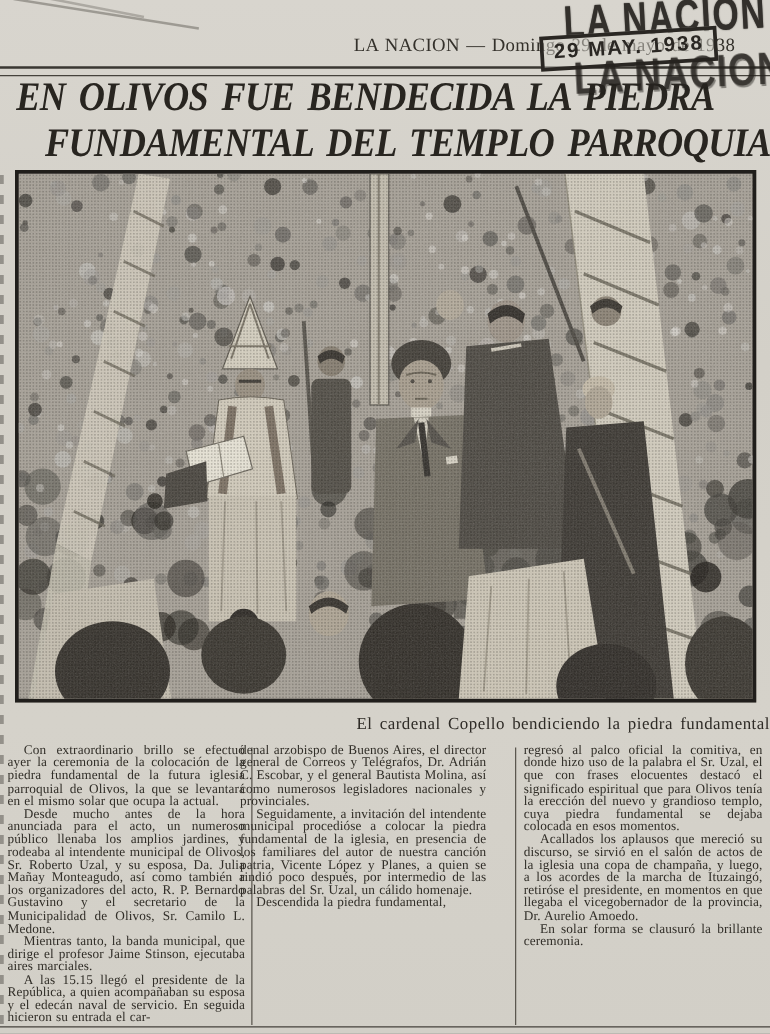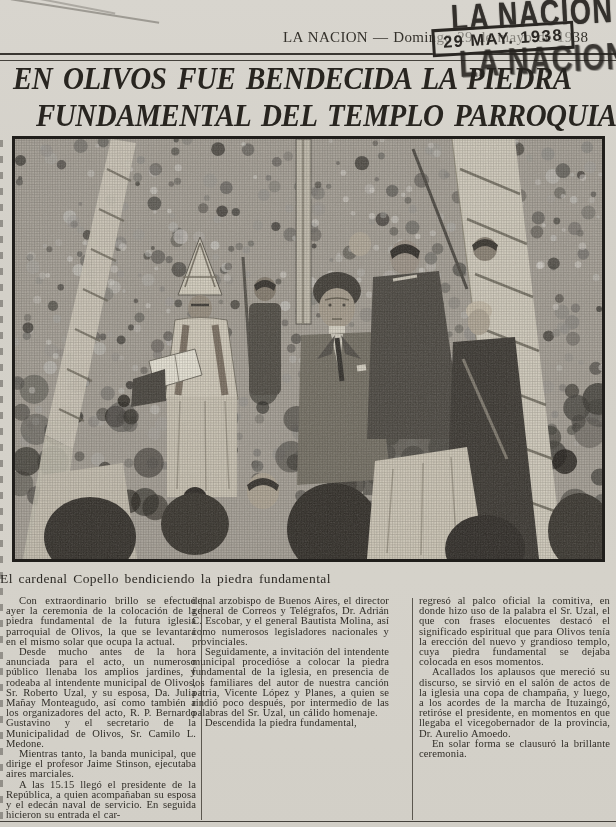--- a/index.html
+++ b/index.html
@@ -34,21 +34,21 @@
   .hl1{padding-left:13px;}
   .hl2{padding-left:36px;}
   
   .photo-frame{position:absolute;left:12px;top:136px;margin:0;width:587px;height:420px;
         border:3px solid #201e1b;background:#a9a399;}
   .photo{position:relative;width:587px;height:420px;box-shadow:inset 0 0 0 1px rgba(32,30,27,.55), inset 0 0 60px rgba(60,57,50,.25);}
   .photo svg{display:block;}
   .halftone{position:absolute;inset:0;pointer-events:none;opacity:.55;mix-blend-mode:multiply;
         background-image:radial-gradient(rgba(42,40,35,.38) .8px,transparent 1px);background-size:2.6px 2.6px;}
   
-  .caption{position:absolute;left:0;top:571px;width:616px;text-align:left;font-size:13.5px;
+  .caption{position:absolute;left:0;top:571px;width:616px;text-align:right;font-size:13.5px;
         letter-spacing:.4px;word-spacing:2px;color:#2e2b26;}
   
   .article{position:absolute;left:0;top:596px;width:616px;height:226px;}
   .col{position:absolute;top:0;height:226px;overflow:hidden;text-align:justify;
         font-size:10.6px;line-height:10.2px;letter-spacing:.1px;word-spacing:.5px;color:#312e28;}
   .col p{margin:0;text-indent:13px;font-family:Liberation Serif, serif;}
   .col p.cont{text-indent:0;}
   .col-0{left:6px;width:190px;}
   .col-1{left:192px;width:197px;}
   .col-2{left:419px;width:191px;}

